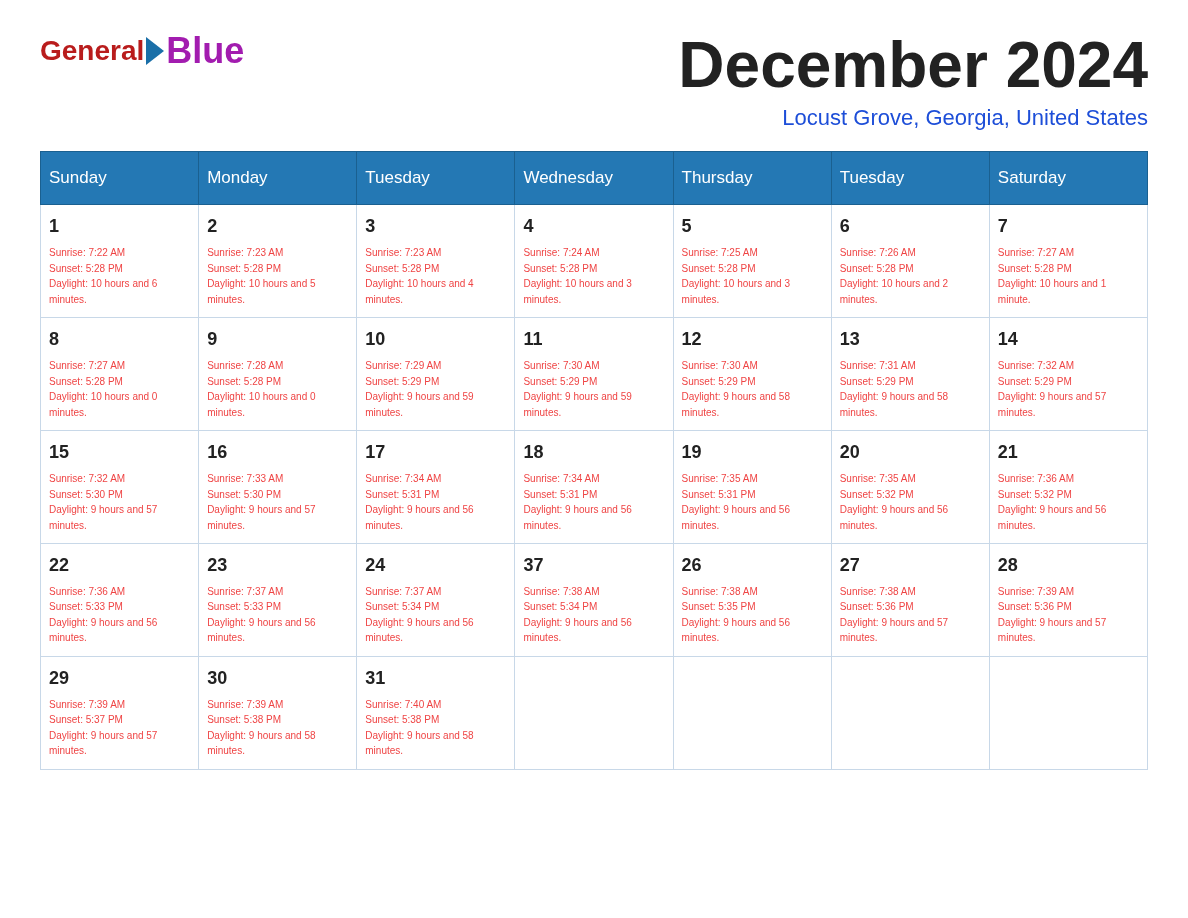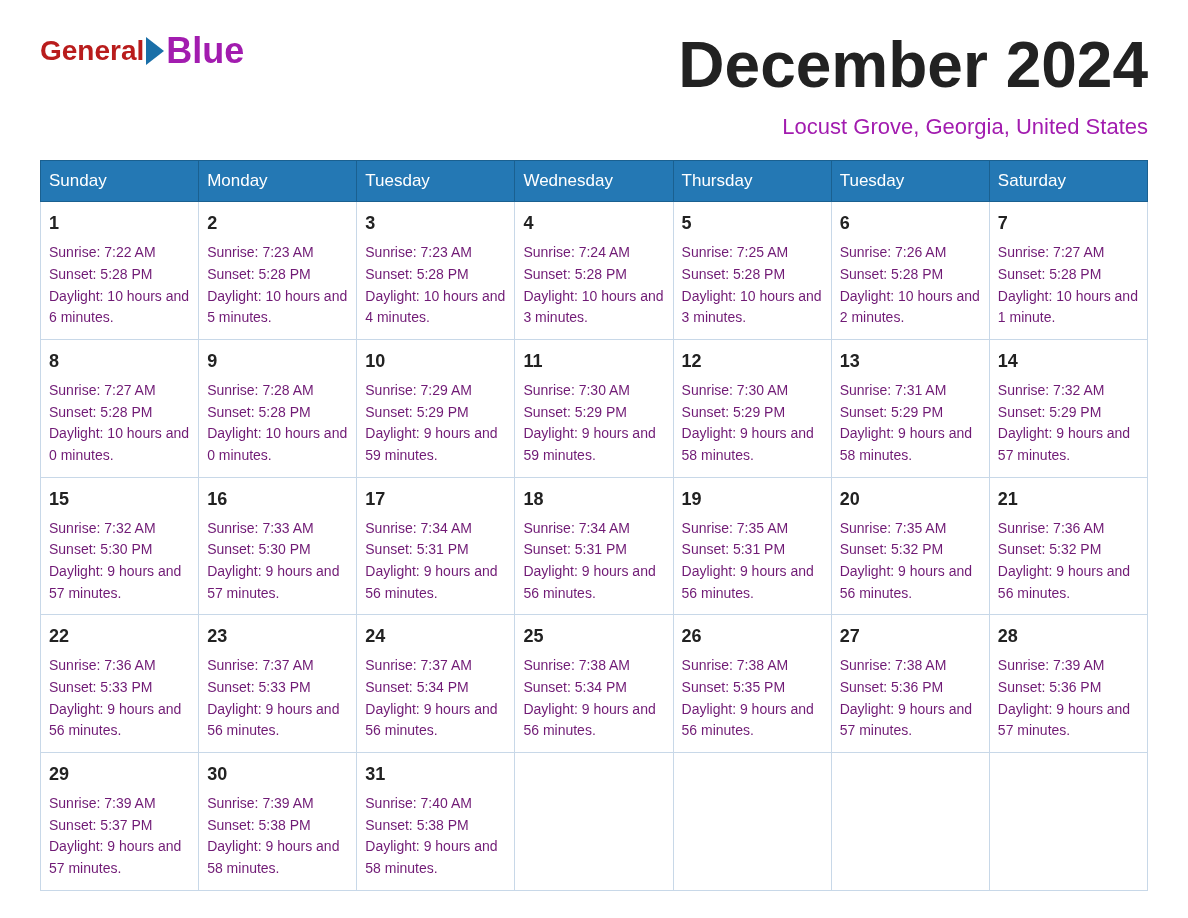--- a/index.html
+++ b/index.html
@@ -48,34 +48,34 @@
       text-align: right;
     }
     .month-title {
       font-size: 64px;
       font-weight: bold;
       color: #222;
       line-height: 1.1;
     }
     .location-title {
       font-size: 22px;
-      color: #a21caf;
-      margin-top: 14px;
+      color: #1d4ed8;
+      margin-top: 5px;
     }
     table {
       width: 100%;
       border-collapse: collapse;
       table-layout: fixed;
     }
     thead tr {
       background-color: #2478b4;
       color: #fff;
     }
     thead th {
-      padding: 10px 8px;
+      padding: 16px 8px;
       text-align: left;
       font-size: 17px;
       font-weight: normal;
       border: 1px solid #1a6090;
     }
     tbody tr {
       background: #fff;
     }
     tbody td {
       vertical-align: top;
@@ -87,22 +87,22 @@
       height: 110px;
     }
     .day-number {
       font-size: 18px;
       font-weight: bold;
       color: #222;
       display: block;
       margin-bottom: 4px;
     }
     .day-info {
-      color: #701a75;
-      font-size: 14px;
+      color: #ef4444;
+      font-size: 10px;
       line-height: 1.55;
     }
     tbody tr:nth-child(even) {
       background-color: #fff;
     }
     .empty-cell {
       background: #fff;
     }
   </style>
 </head>
@@ -232,21 +232,21 @@
         </td>
         <td>
           <span class="day-number">23</span>
           <div class="day-info">Sunrise: 7:37 AM<br>Sunset: 5:33 PM<br>Daylight: 9 hours and 56 minutes.</div>
         </td>
         <td>
           <span class="day-number">24</span>
           <div class="day-info">Sunrise: 7:37 AM<br>Sunset: 5:34 PM<br>Daylight: 9 hours and 56 minutes.</div>
         </td>
         <td>
-          <span class="day-number">25</span>
+          <span class="day-number">37</span>
           <div class="day-info">Sunrise: 7:38 AM<br>Sunset: 5:34 PM<br>Daylight: 9 hours and 56 minutes.</div>
         </td>
         <td>
           <span class="day-number">26</span>
           <div class="day-info">Sunrise: 7:38 AM<br>Sunset: 5:35 PM<br>Daylight: 9 hours and 56 minutes.</div>
         </td>
         <td>
           <span class="day-number">27</span>
           <div class="day-info">Sunrise: 7:38 AM<br>Sunset: 5:36 PM<br>Daylight: 9 hours and 57 minutes.</div>
         </td>

